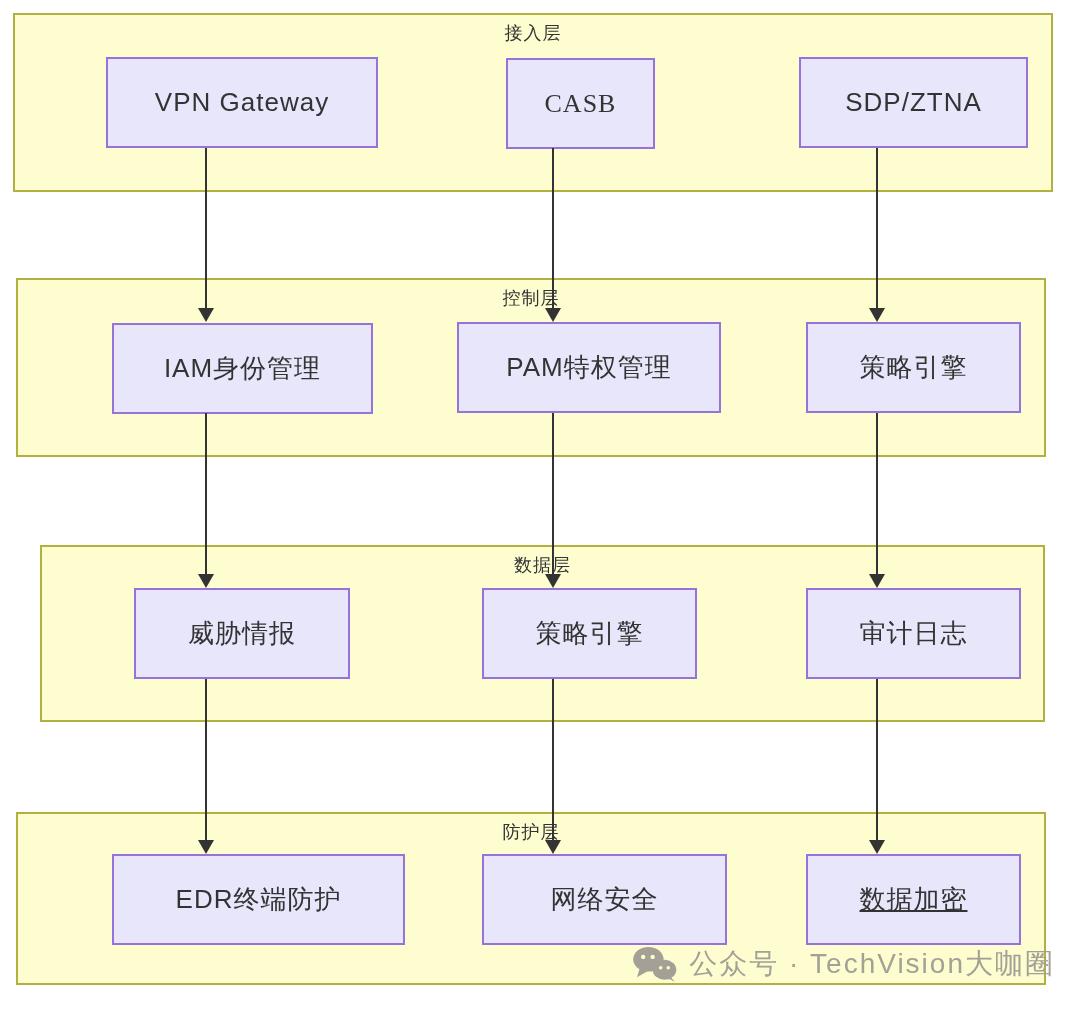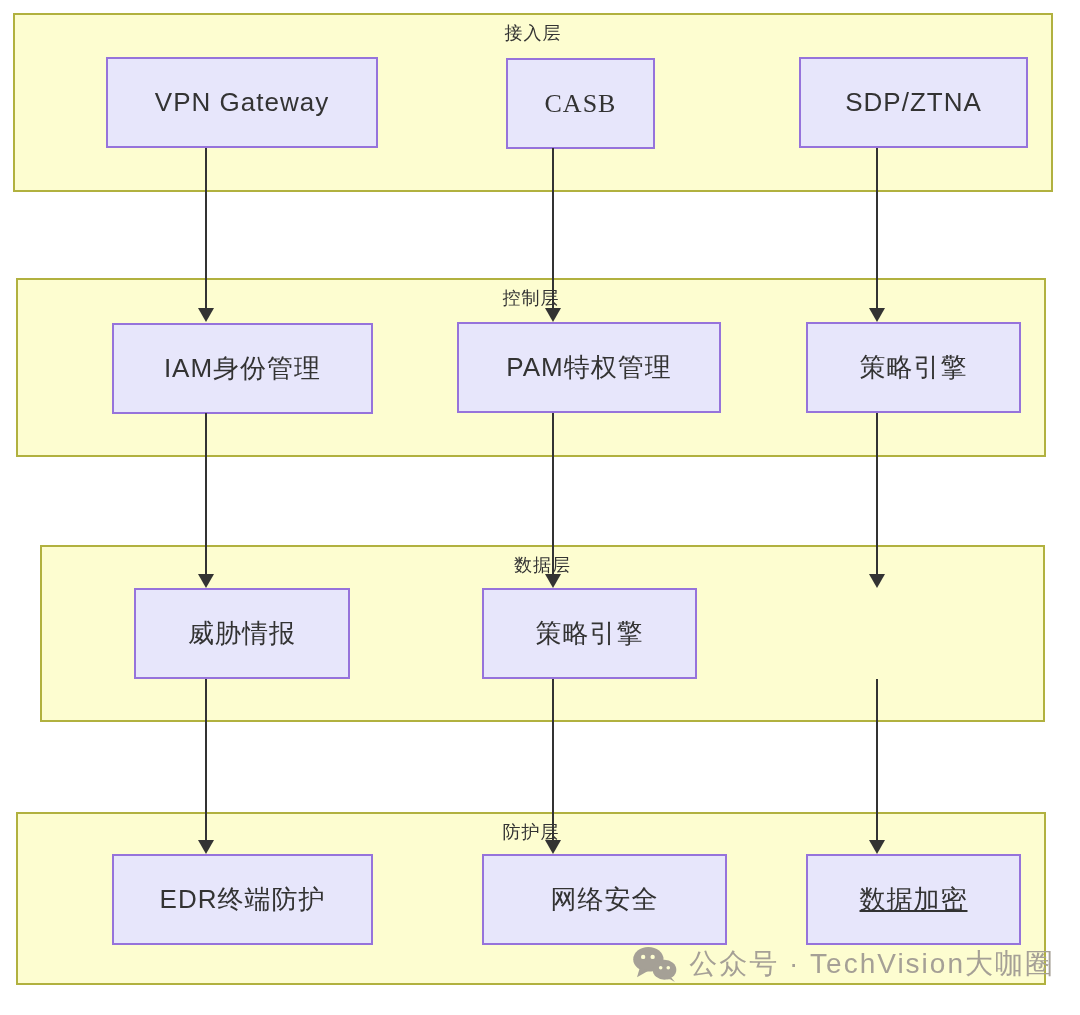--- a/index.html
+++ b/index.html
@@ -62,22 +62,23 @@
   <div class="node" style="left:70px;top:57px;width:272px;">VPN Gateway</div>
   <div class="node" style="left:470px;top:58px;width:149px;font-family:Liberation Serif, serif;">CASB</div>
   <div class="node" style="left:763px;top:57px;width:229px;">SDP/ZTNA</div>
 
   <div class="node" style="left:76px;top:323px;width:261px;">IAM身份管理</div>
   <div class="node" style="left:421px;top:322px;width:264px;">PAM特权管理</div>
   <div class="node" style="left:770px;top:322px;width:215px;">策略引擎</div>
 
   <div class="node" style="left:98px;top:588px;width:216px;">威胁情报</div>
   <div class="node" style="left:446px;top:588px;width:215px;">策略引擎</div>
+  <div class="node" style="left:770px;top:588px;width:215px;">审计日志</div>
 
-  <div class="node" style="left:76px;top:854px;width:261px;">EDR终端防护</div>
+  <div class="node" style="left:76px;top:854px;width:293px;">EDR终端防护</div>
   <div class="node" style="left:446px;top:854px;width:245px;">网络安全</div>
   <div class="node" style="left:770px;top:854px;width:215px;text-decoration:underline;">数据加密</div>
 
   <div class="arrow-line" style="left:205px;top:148px;height:162px;"></div>
   <div class="arrow-head" style="left:198px;top:308px;"></div>
   <div class="arrow-line" style="left:205px;top:413px;height:163px;"></div>
   <div class="arrow-head" style="left:198px;top:574px;"></div>
   <div class="arrow-line" style="left:205px;top:679px;height:163px;"></div>
   <div class="arrow-head" style="left:198px;top:840px;"></div>
 

